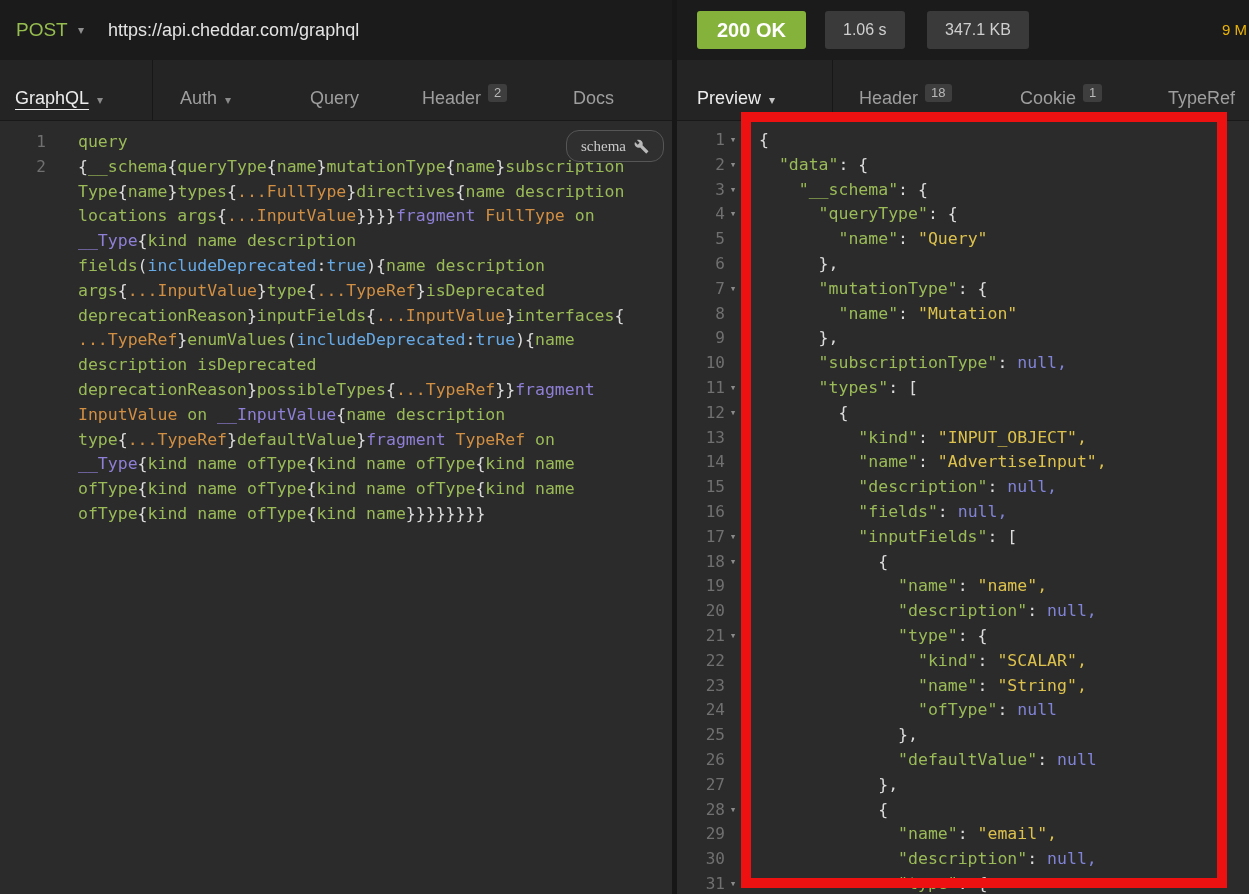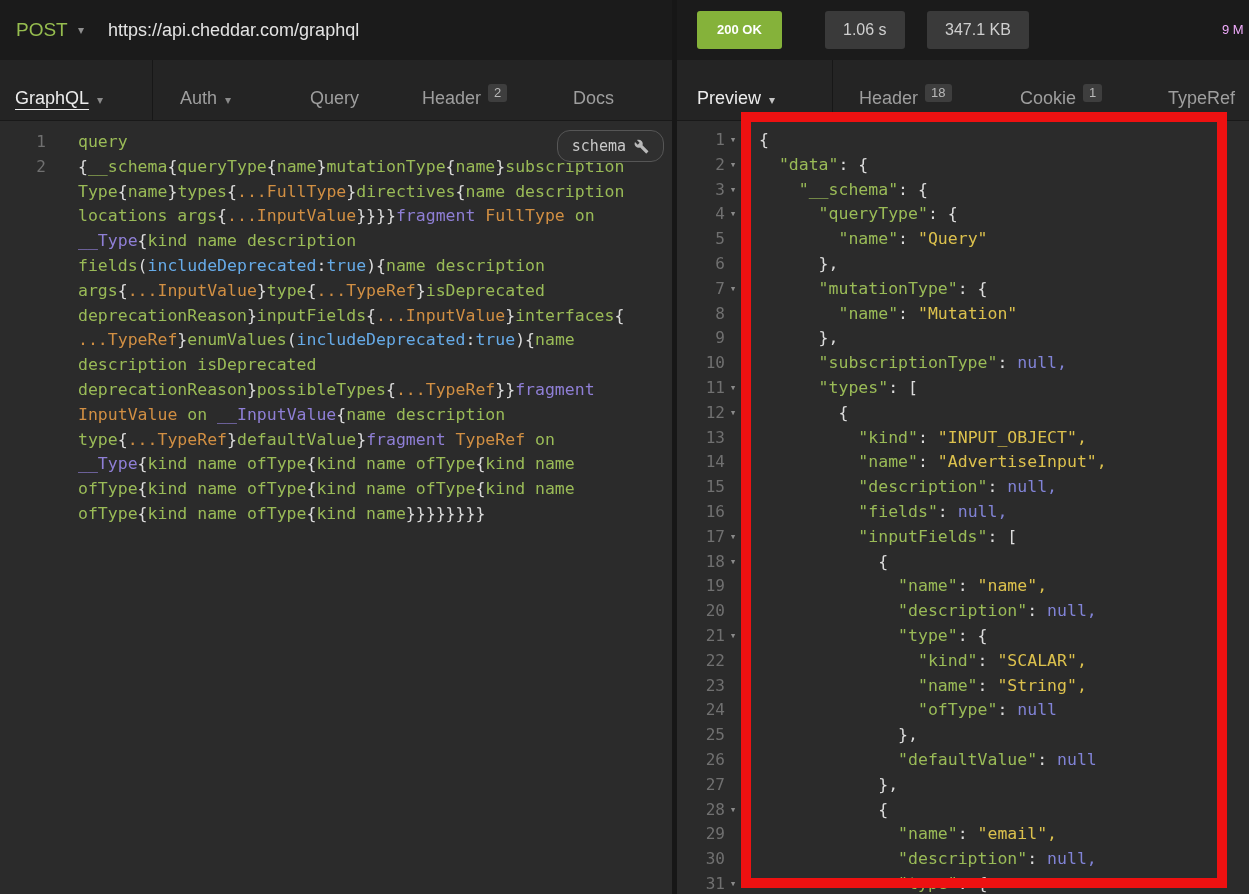--- a/index.html
+++ b/index.html
@@ -9,25 +9,25 @@
     -webkit-font-smoothing:antialiased;
   }
   .mono{font-family:"DejaVu Sans Mono",monospace;}
 
   
   .topbar{position:absolute;left:0;top:0;width:1249px;height:60px;background:#1b1b1b;border-bottom:1px solid #101010;}
   .method{position:absolute;left:16px;top:0;height:60px;line-height:60px;font-size:19px;color:#96bd4f;cursor:pointer;}
   .method-caret{position:absolute;left:78px;top:0;height:60px;line-height:60px;font-size:12px;color:#8f8f8f;}
   .url{position:absolute;left:108px;top:0;height:60px;line-height:60px;font-size:18px;color:#e4e4e4;width:450px;background:transparent;border:none;outline:none;}
   .send-btn{position:absolute;left:568px;top:0;width:104px;height:60px;background:#8380c9;color:#ffffff;font-size:18px;text-align:center;line-height:60px;cursor:pointer;}
-  .status-badge{position:absolute;left:697px;top:11px;height:38px;line-height:38px;padding:0 20px;background:#85b23a;color:#ffffff;font-size:13px;font-weight:600;border-radius:3px;}
+  .status-badge{position:absolute;left:697px;top:11px;height:38px;line-height:38px;padding:0 20px;background:#85b23a;color:#ffffff;font-size:20px;font-weight:600;border-radius:3px;}
   .pill{position:absolute;top:11px;height:38px;line-height:38px;padding:0 18px;background:#3a3a3a;color:#cfcfcf;font-size:16px;border-radius:3px;}
   .pill.time{left:825px;}
   .pill.size{left:927px;}
-  .history{position:absolute;left:1222px;top:0;height:60px;line-height:60px;font-size:13px;color:#f0abfc;white-space:nowrap;cursor:pointer;}
+  .history{position:absolute;left:1222px;top:0;height:60px;line-height:60px;font-size:15px;color:#eab308;white-space:nowrap;cursor:pointer;}
 
   
   .tabrow{position:absolute;top:60px;height:60px;background:#242424;border-bottom:1px solid #191919;}
   .tabrow.left{left:0;width:672px;}
   .tabrow.right{left:677px;width:572px;}
   .tab-item{position:absolute;top:8px;height:60px;line-height:60px;font-size:18px;color:#9e9e9e;cursor:pointer;white-space:nowrap;}
   .tab-item.active{color:#ececec;}
   .tab-underline{text-decoration:underline;text-underline-offset:5px;}
   .tab-caret{font-size:12px;color:#8a8a8a;margin-left:8px;}
   .tab-caret.bright{color:#c4c4c4;}
@@ -51,21 +51,21 @@
   .tk-sp{color:#d18f43;}
   .tk-kw{color:#8f7fd6;}
   .tk-ty{color:#8f7fd6;}
   .tk-ar{color:#66abe8;}
   .tk-bl{color:#66abe8;}
   .tk-key{color:#9abb57;}
   .tk-str{color:#dcc14d;}
   .tk-nul{color:#8183d6;}
 
   
-  .schema-btn{position:absolute;top:9px;right:8px;height:24px;line-height:24px;padding:3px 14px;border:1px solid #565656;border-radius:13px;background:#2f2f2f;color:#c9c9c9;font-size:15px;cursor:pointer;display:flex;align-items:center;gap:8px;}
+  .schema-btn{position:absolute;top:9px;right:8px;height:24px;line-height:24px;padding:3px 14px;border:1px solid #565656;border-radius:13px;background:#2f2f2f;color:#c9c9c9;font-size:15px;cursor:pointer;display:flex;align-items:center;gap:8px;font-family:Liberation Serif, serif;}
 
   
   .highlight-box{position:absolute;left:741px;top:112px;width:486px;height:776px;border:10px solid #ee1111;box-sizing:border-box;pointer-events:none;z-index:20;}
 </style>
 </head>
 <body>
 
 <div class="topbar">
   <div class="method">POST</div>
   <div class="method-caret">▾</div>

